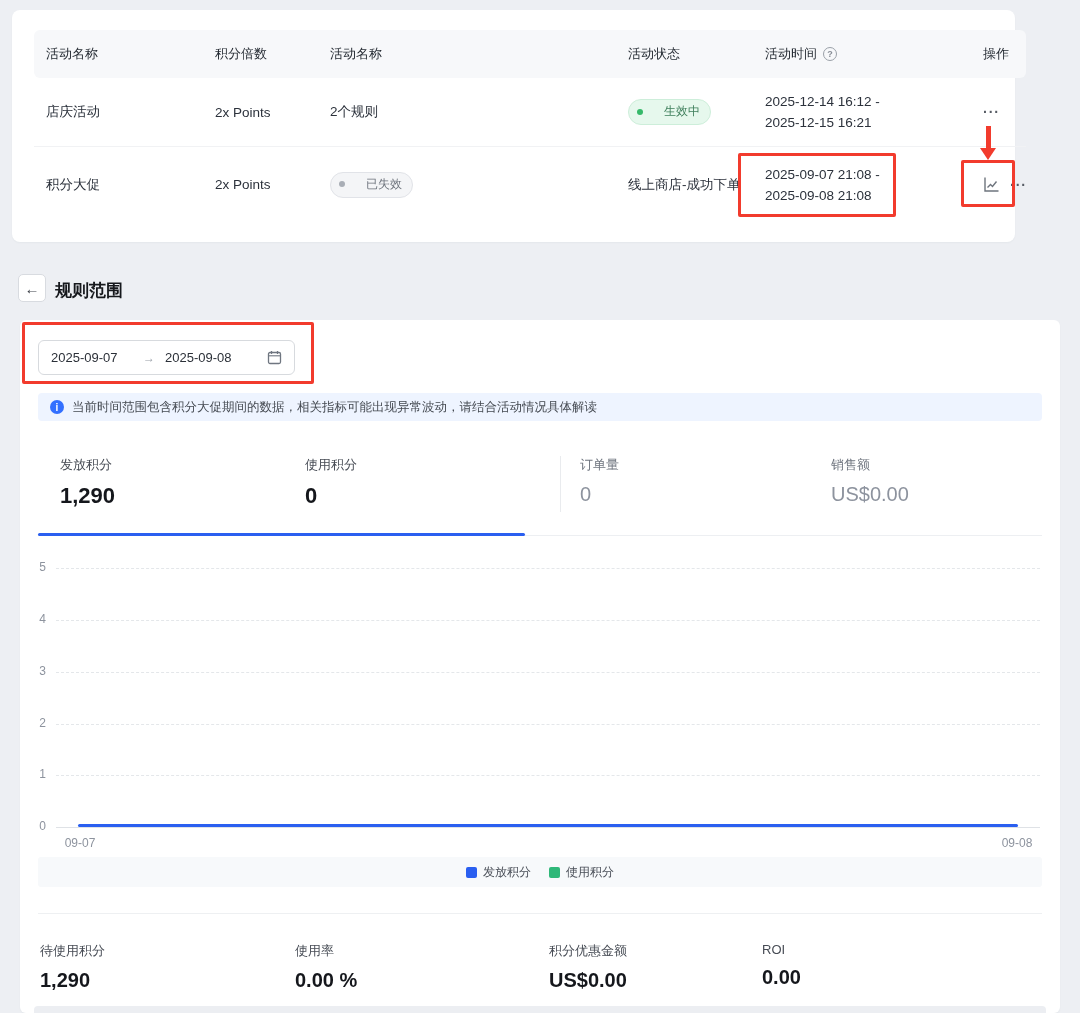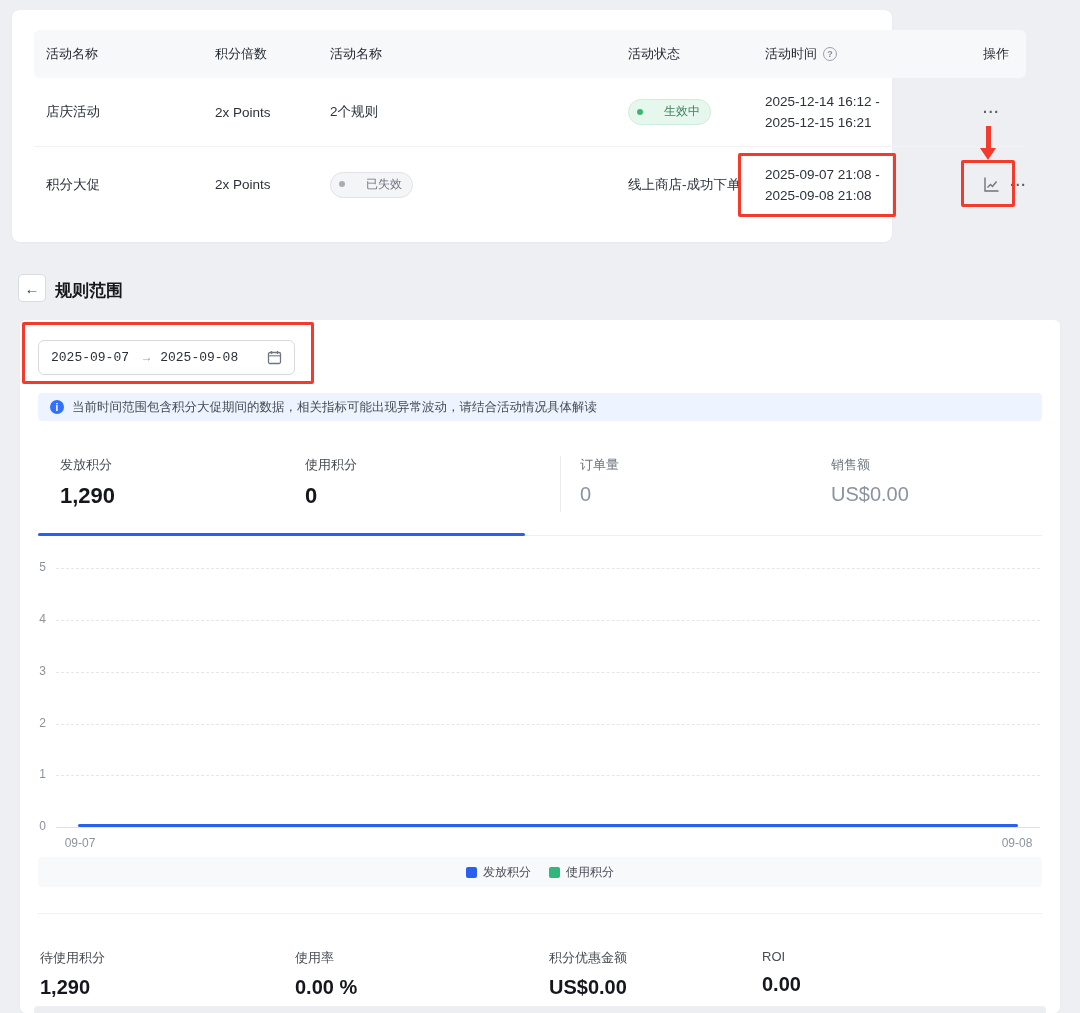--- a/index.html
+++ b/index.html
@@ -9,21 +9,21 @@
     background: #edeff3;
   }
   .page { position: relative; width: 1080px; height: 1013px; overflow: hidden; }
 
   .card {
     position: absolute; background: #fff; border-radius: 8px;
     box-shadow: 0 1px 2px rgba(30,40,60,.04);
   }
 
   
-  .table-card { left: 12px; top: 10px; width: 880px; height: 232px; }
+  .table-card { left: 12px; top: 10px; width: 1003px; height: 232px; }
   .tbl { position: absolute; left: 22px; top: 20px; width: 992px; }
   .tbl-head, .tbl-row {
     display: grid;
     grid-template-columns: 169px 115px 298px 137px 218px 1fr;
   }
   .tbl-head {
     background: #f7f8fa; border-radius: 6px; height: 48px;
   }
   .tbl-head .cell {
     display: flex; align-items: center; padding-left: 12px;
@@ -68,21 +68,21 @@
     position: absolute; left: 55px; top: 279px;
     font-size: 17px; font-weight: 700; color: #16181c;
   }
 
   
   .analysis-panel { left: 20px; top: 320px; width: 1040px; height: 693px; border-radius: 6px; }
 
   .date-range {
     position: absolute; left: 18px; top: 20px; width: 257px; height: 35px;
     border: 1px solid #d7dade; border-radius: 6px; background: #fff;
-    display: flex; align-items: center; padding: 4px 12px; cursor: pointer; font-family: Liberation Mono, monospace;
+    display: flex; align-items: center; padding: 4px 12px; cursor: pointer;
   }
   .date-range .dr-text { font-size: 13px; color: #2b3038; }
   .date-range .dr-start { width: 92px; }
   .date-range .dr-sep { color: #9aa0a8; font-size: 12px; margin-right: 10px; }
   .date-range .dr-end { flex: 1; }
   .date-range svg { flex: none; }
 
   .banner {
     position: absolute; left: 18px; top: 73px; width: 1004px; height: 28px;
     background: #eef4ff; border-radius: 4px;
@@ -130,21 +130,21 @@
     display: flex; align-items: center; justify-content: center; gap: 18px;
   }
   .legend .li { display: inline-flex; align-items: center; gap: 6px; font-size: 12px; color: #4a4f58; cursor: pointer; }
   .legend .sw { width: 11px; height: 11px; border-radius: 2px; }
   .sw.blue { background: #2a5ff0; }
   .sw.green { background: #2fb879; }
 
   .h-div { position: absolute; left: 18px; top: 593px; width: 1004px; height: 1px; background: #eef0f2; }
 
   .bstat { position: absolute; top: 622px; }
-  .bstat .s-label { font-size: 13px; color: #474c55; margin-top: 7px; }
+  .bstat .s-label { font-size: 13px; color: #474c55; }
   .bstat .s-value { margin-top: 9px; font-size: 20px; font-weight: 700; color: #15171c; }
 
   .bottom-strip {
     position: absolute; left: 14px; top: 686px; width: 1012px; height: 7px;
     background: #eceef2; border-radius: 4px 4px 0 0;
   }
 
   
   .anno-box { position: absolute; border: 3px solid #f23b2d; border-radius: 2px; pointer-events: none; }
   .anno-box.bA { left: 738px; top: 153px; width: 158px; height: 64px; }

